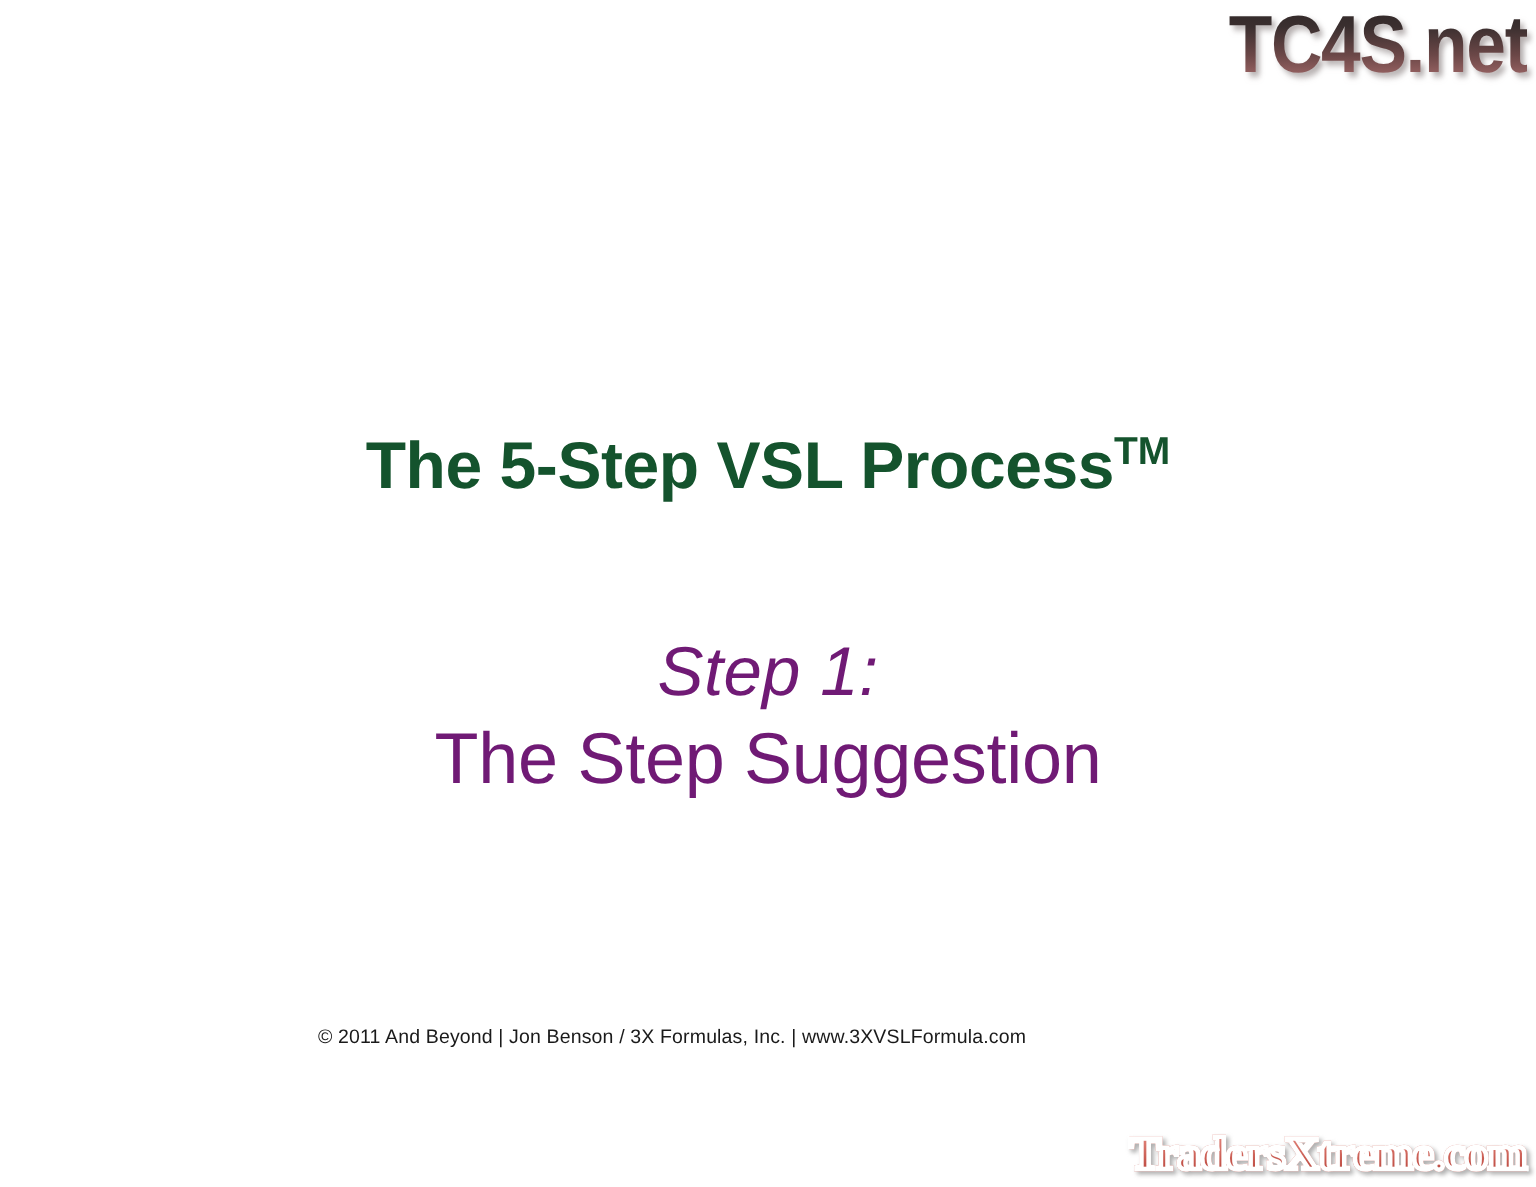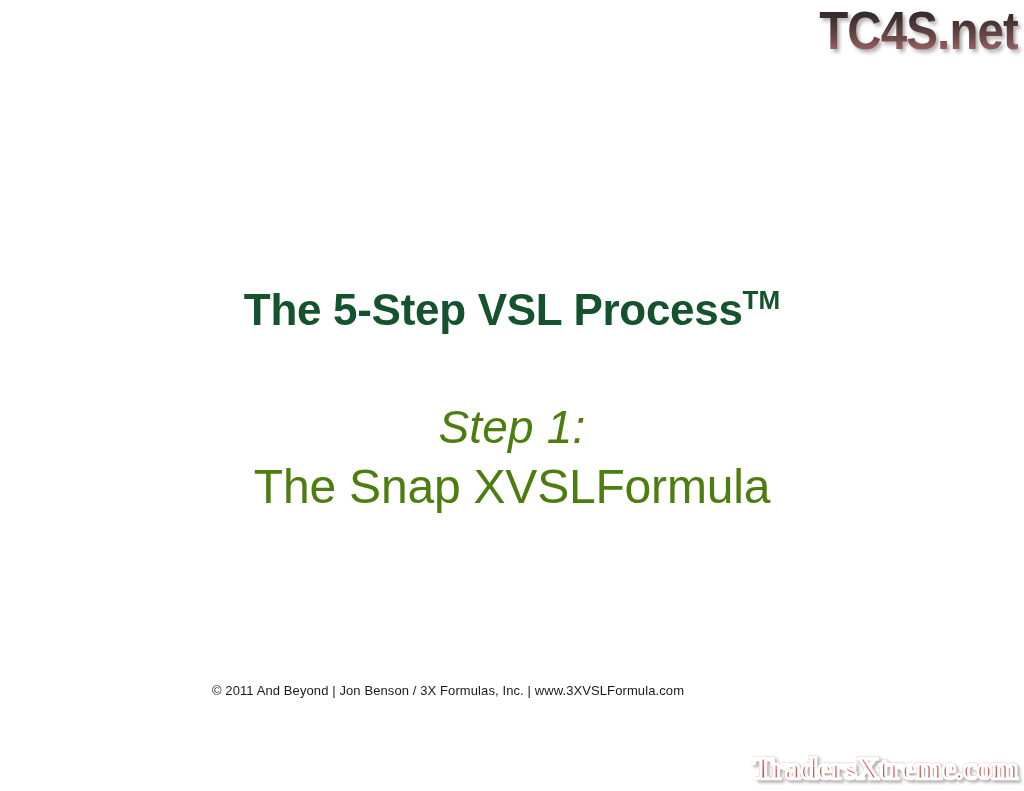--- a/index.html
+++ b/index.html
@@ -62,25 +62,25 @@
   .title .tm {
     font-size: 26px;
     font-weight: bold;
     vertical-align: 16px;
     letter-spacing: 0;
   }
 
   
   .subtitle-block {
     position: absolute;
-    top: 400px;
+    top: 420px;
     left: 0;
     width: 1024px;
     text-align: center;
-    color: #4d7c0f;
+    color: #701a75;
   }
   .subtitle-step {
     font-family: "Liberation Sans", sans-serif;
     font-style: italic;
     font-weight: normal;
     font-size: 46px;
     line-height: 54px;
     letter-spacing: 0.2px;
   }
   .subtitle-main {
@@ -177,21 +177,21 @@
 <div id="slide">
 
   <div class="wm-tc4s">TC4S.net</div>
 
   <div class="title">
     <span>The 5-Step VSL Process</span><span class="tm">TM</span>
   </div>
 
   <div class="subtitle-block">
     <div class="subtitle-step">Step 1:</div>
-    <div class="subtitle-main">The Snap XVSLFormula</div>
+    <div class="subtitle-main">The Step Suggestion</div>
   </div>
 
 
   <div class="copyright">© 2011 And Beyond  |  Jon Benson / 3X Formulas, Inc.  |  www.3XVSLFormula.com</div>
 
   <div class="wm-txtreme">TradersXtreme.com</div>
 
 </div>
 
 </body></html>

